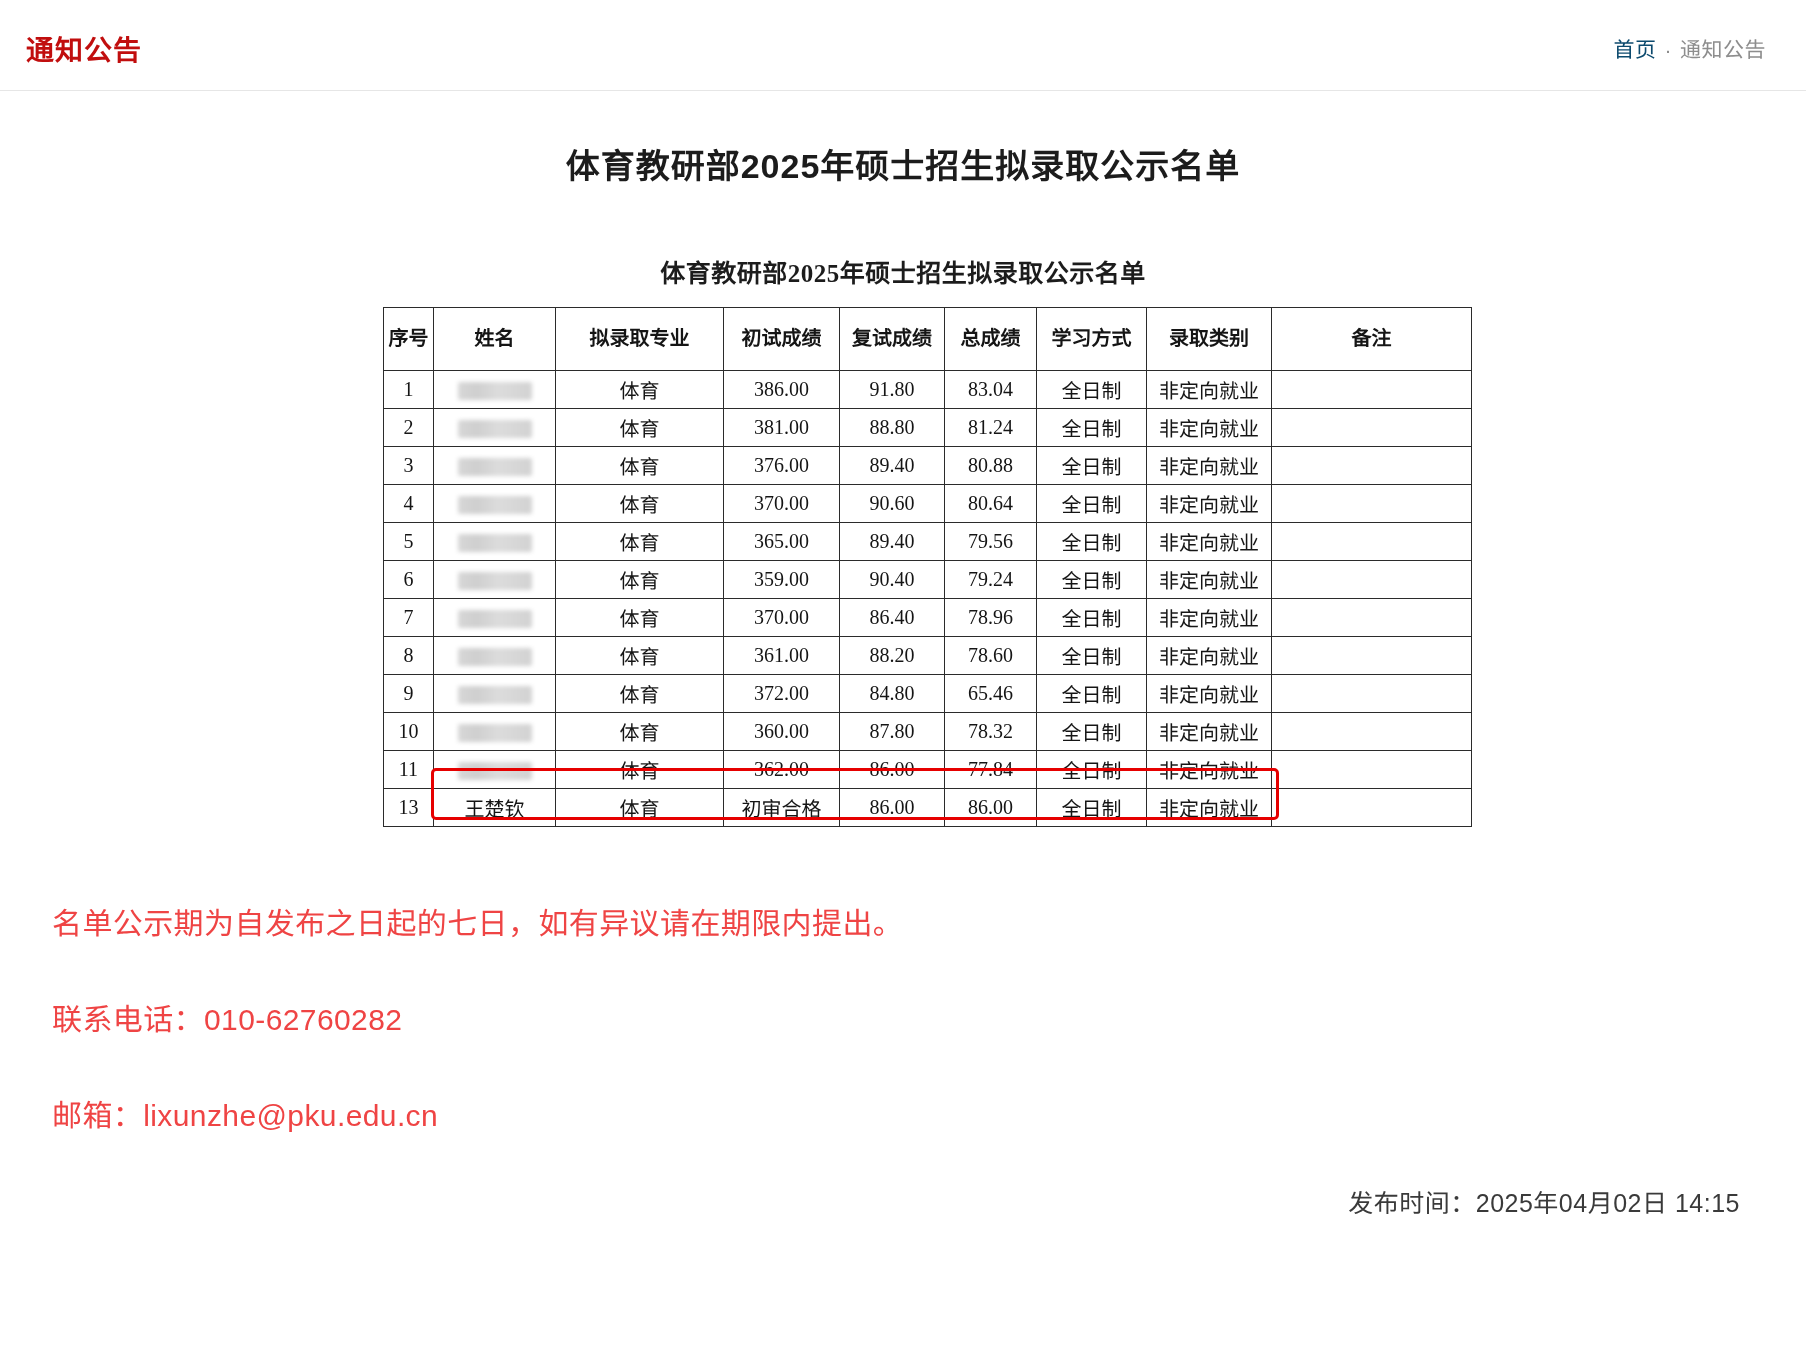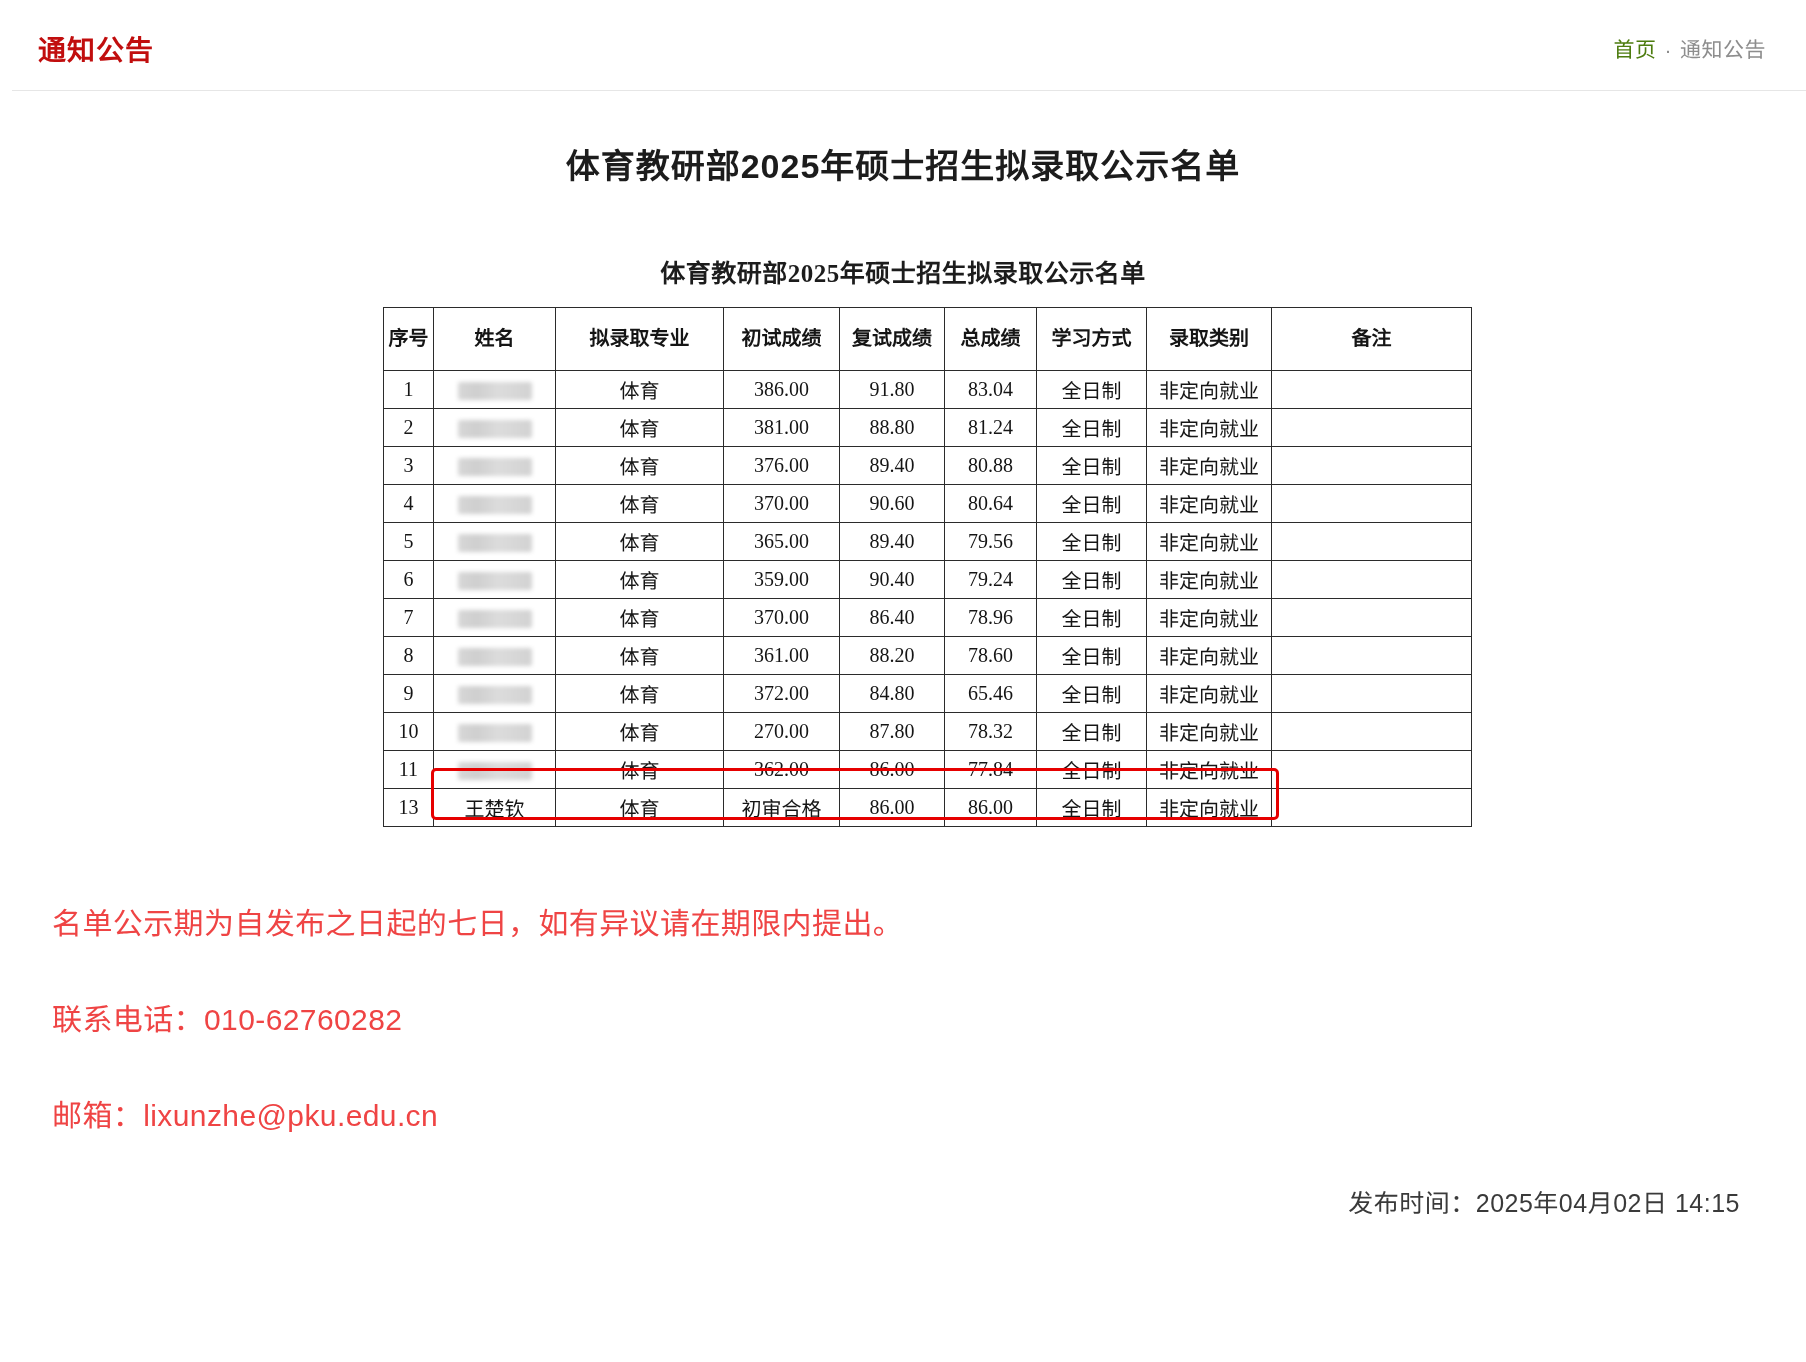--- a/index.html
+++ b/index.html
@@ -22,35 +22,34 @@
     box-sizing: border-box;
   }
 
   
   .topbar {
     display: flex;
     align-items: center;
     justify-content: space-between;
     padding: 28px 40px 22px 26px;
     border-bottom: 1px solid #e6e6e6;
-    margin-left: 12px;
   }
   .topbar-title {
     color: #c10e0e;
     font-size: 28px;
     font-weight: 700;
     letter-spacing: 1px;
   }
   .breadcrumb {
     color: #8d8d8d;
     font-size: 21px;
     letter-spacing: 0.5px;
     white-space: nowrap;
   }
-  .breadcrumb .crumb-link { color: #4d7c0f; text-decoration: none; text-align: center; }
+  .breadcrumb .crumb-link { color: #0c4a6e; text-decoration: none; text-align: center; }
   .breadcrumb .crumb-sep { margin: 0 8px; }
 
   
   .article {
     padding: 0 26px;
   }
   .doc-title {
     text-align: center;
     font-size: 34px;
     font-weight: 700;
@@ -292,21 +291,21 @@
               <td>84.80</td>
               <td>65.46</td>
               <td>全日制</td>
               <td>非定向就业</td>
               <td></td>
             </tr>
             <tr>
               <td>10</td>
               <td><span class="redacted"></span></td>
               <td>体育</td>
-              <td>270.00</td>
+              <td>360.00</td>
               <td>87.80</td>
               <td>78.32</td>
               <td>全日制</td>
               <td>非定向就业</td>
               <td></td>
             </tr>
             <tr>
               <td>11</td>
               <td><span class="redacted"></span></td>
               <td>体育</td>

